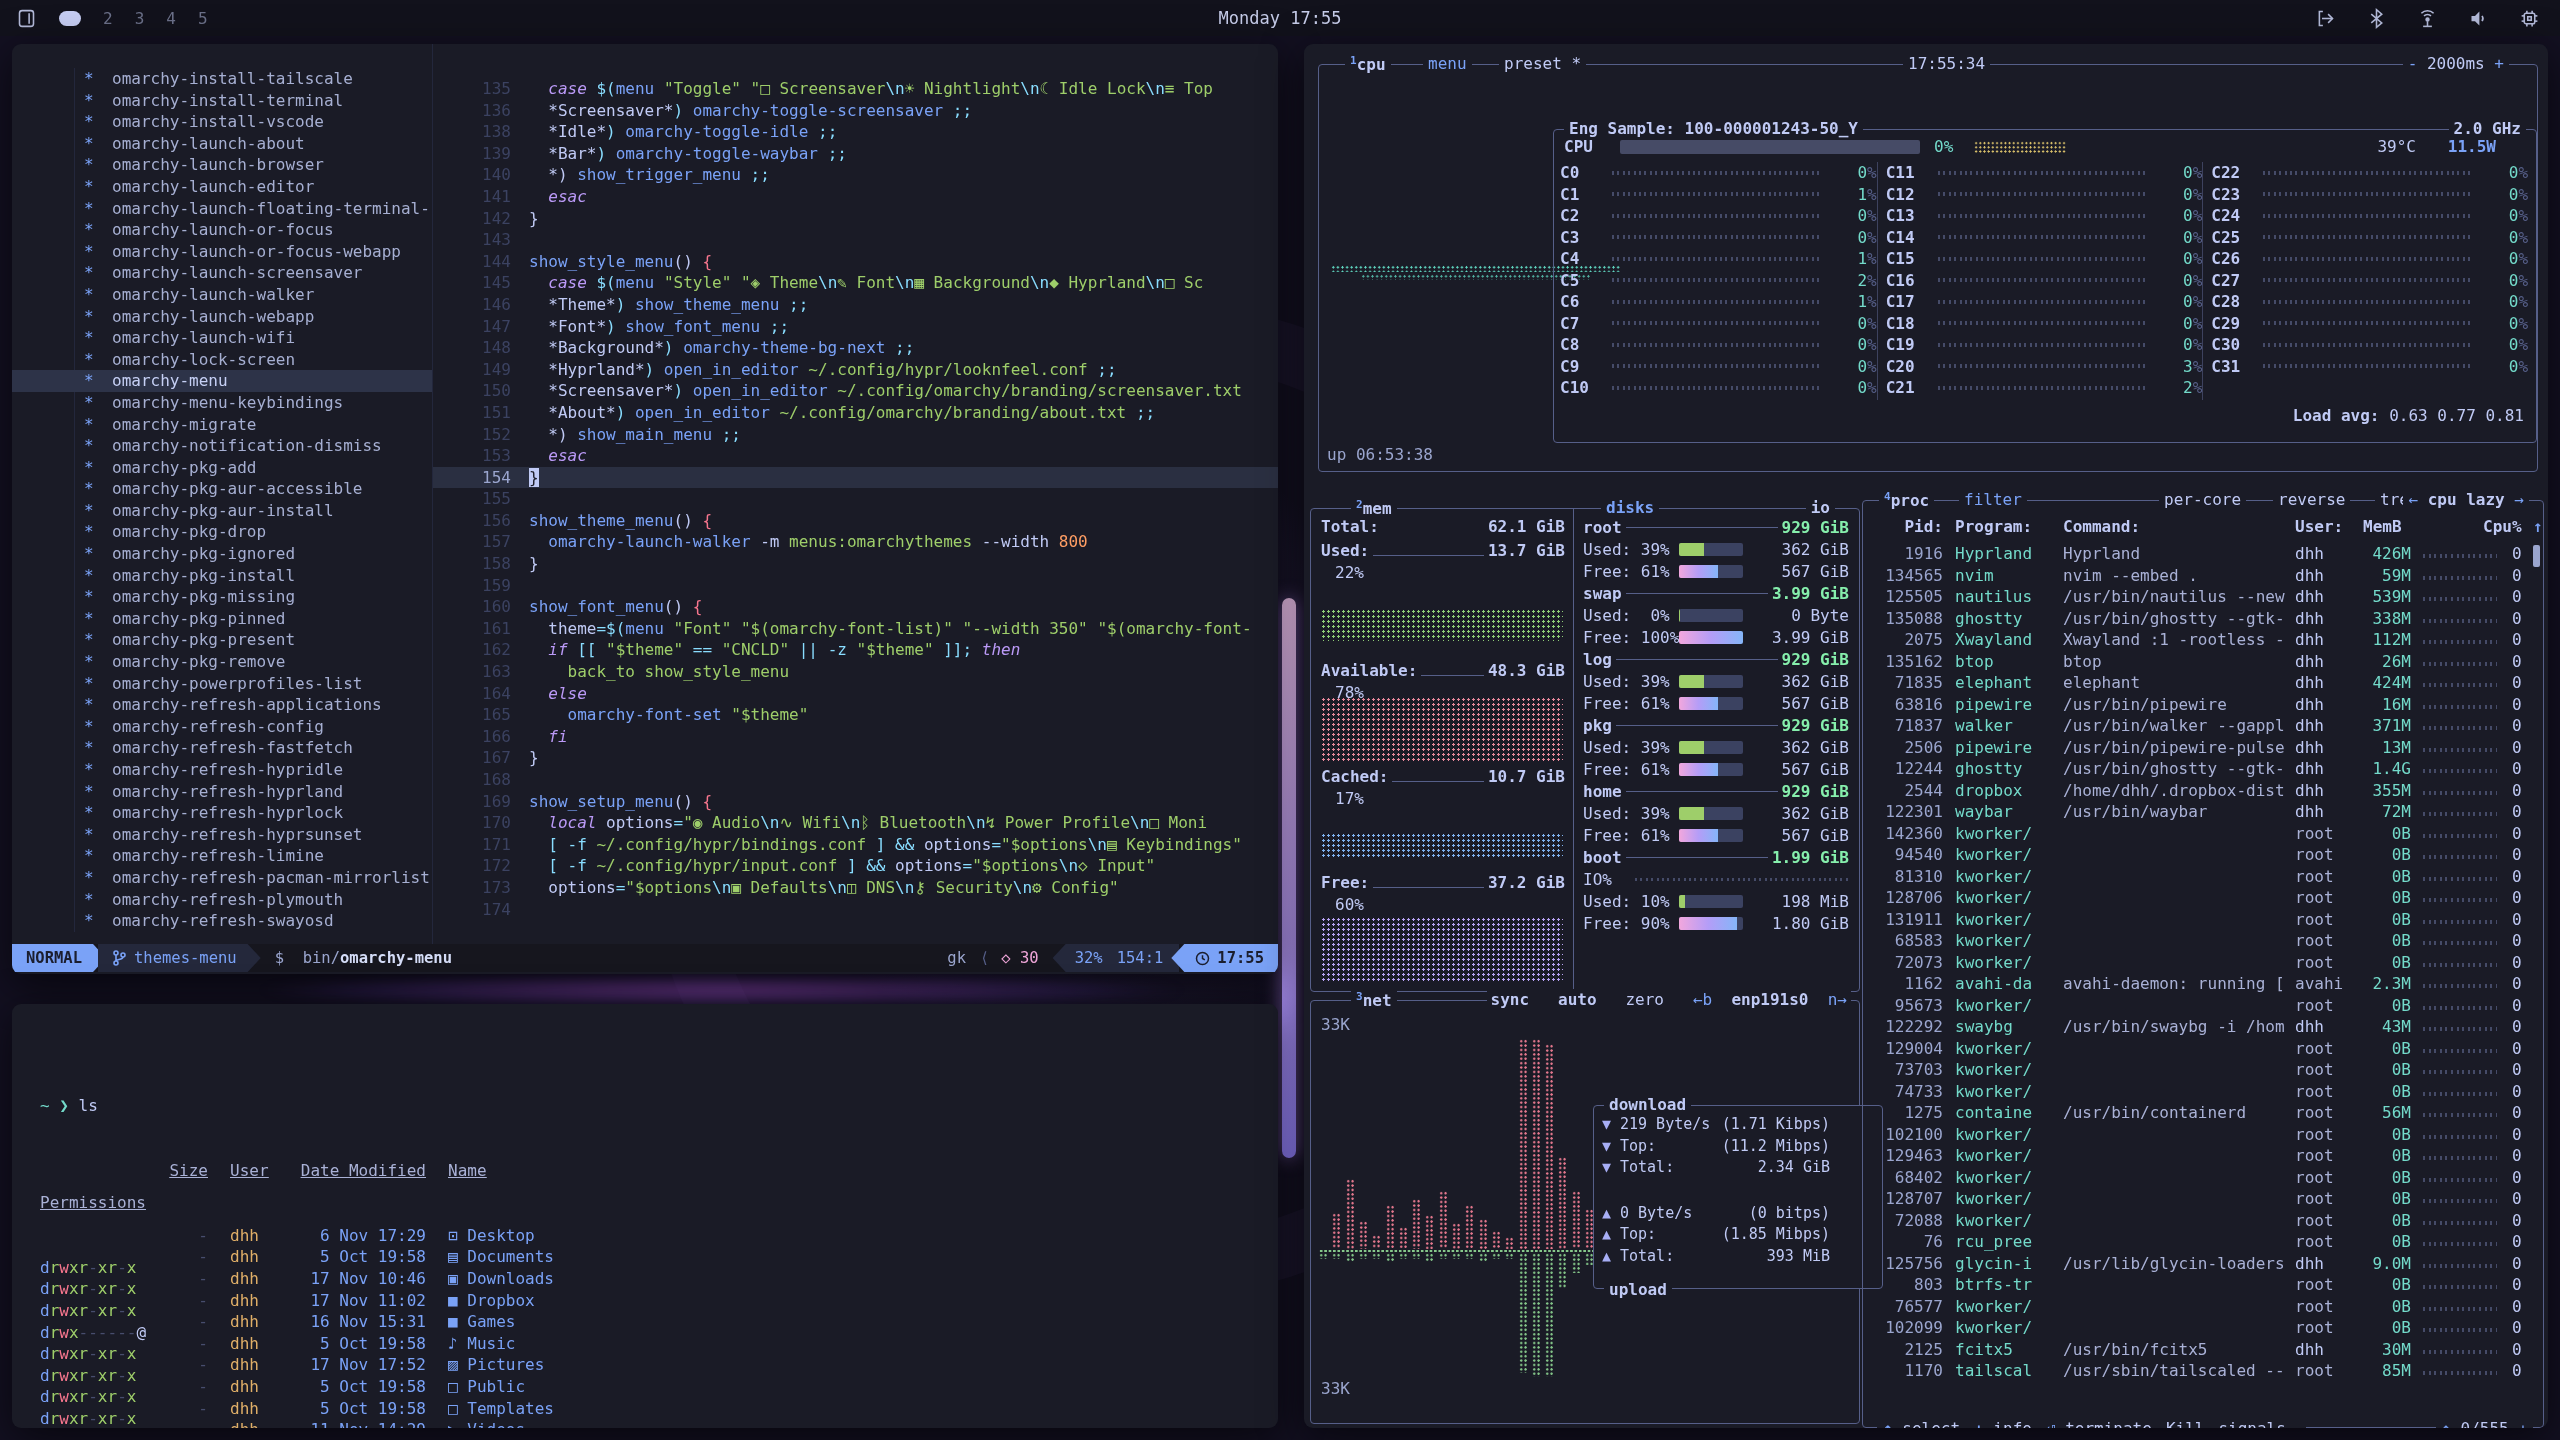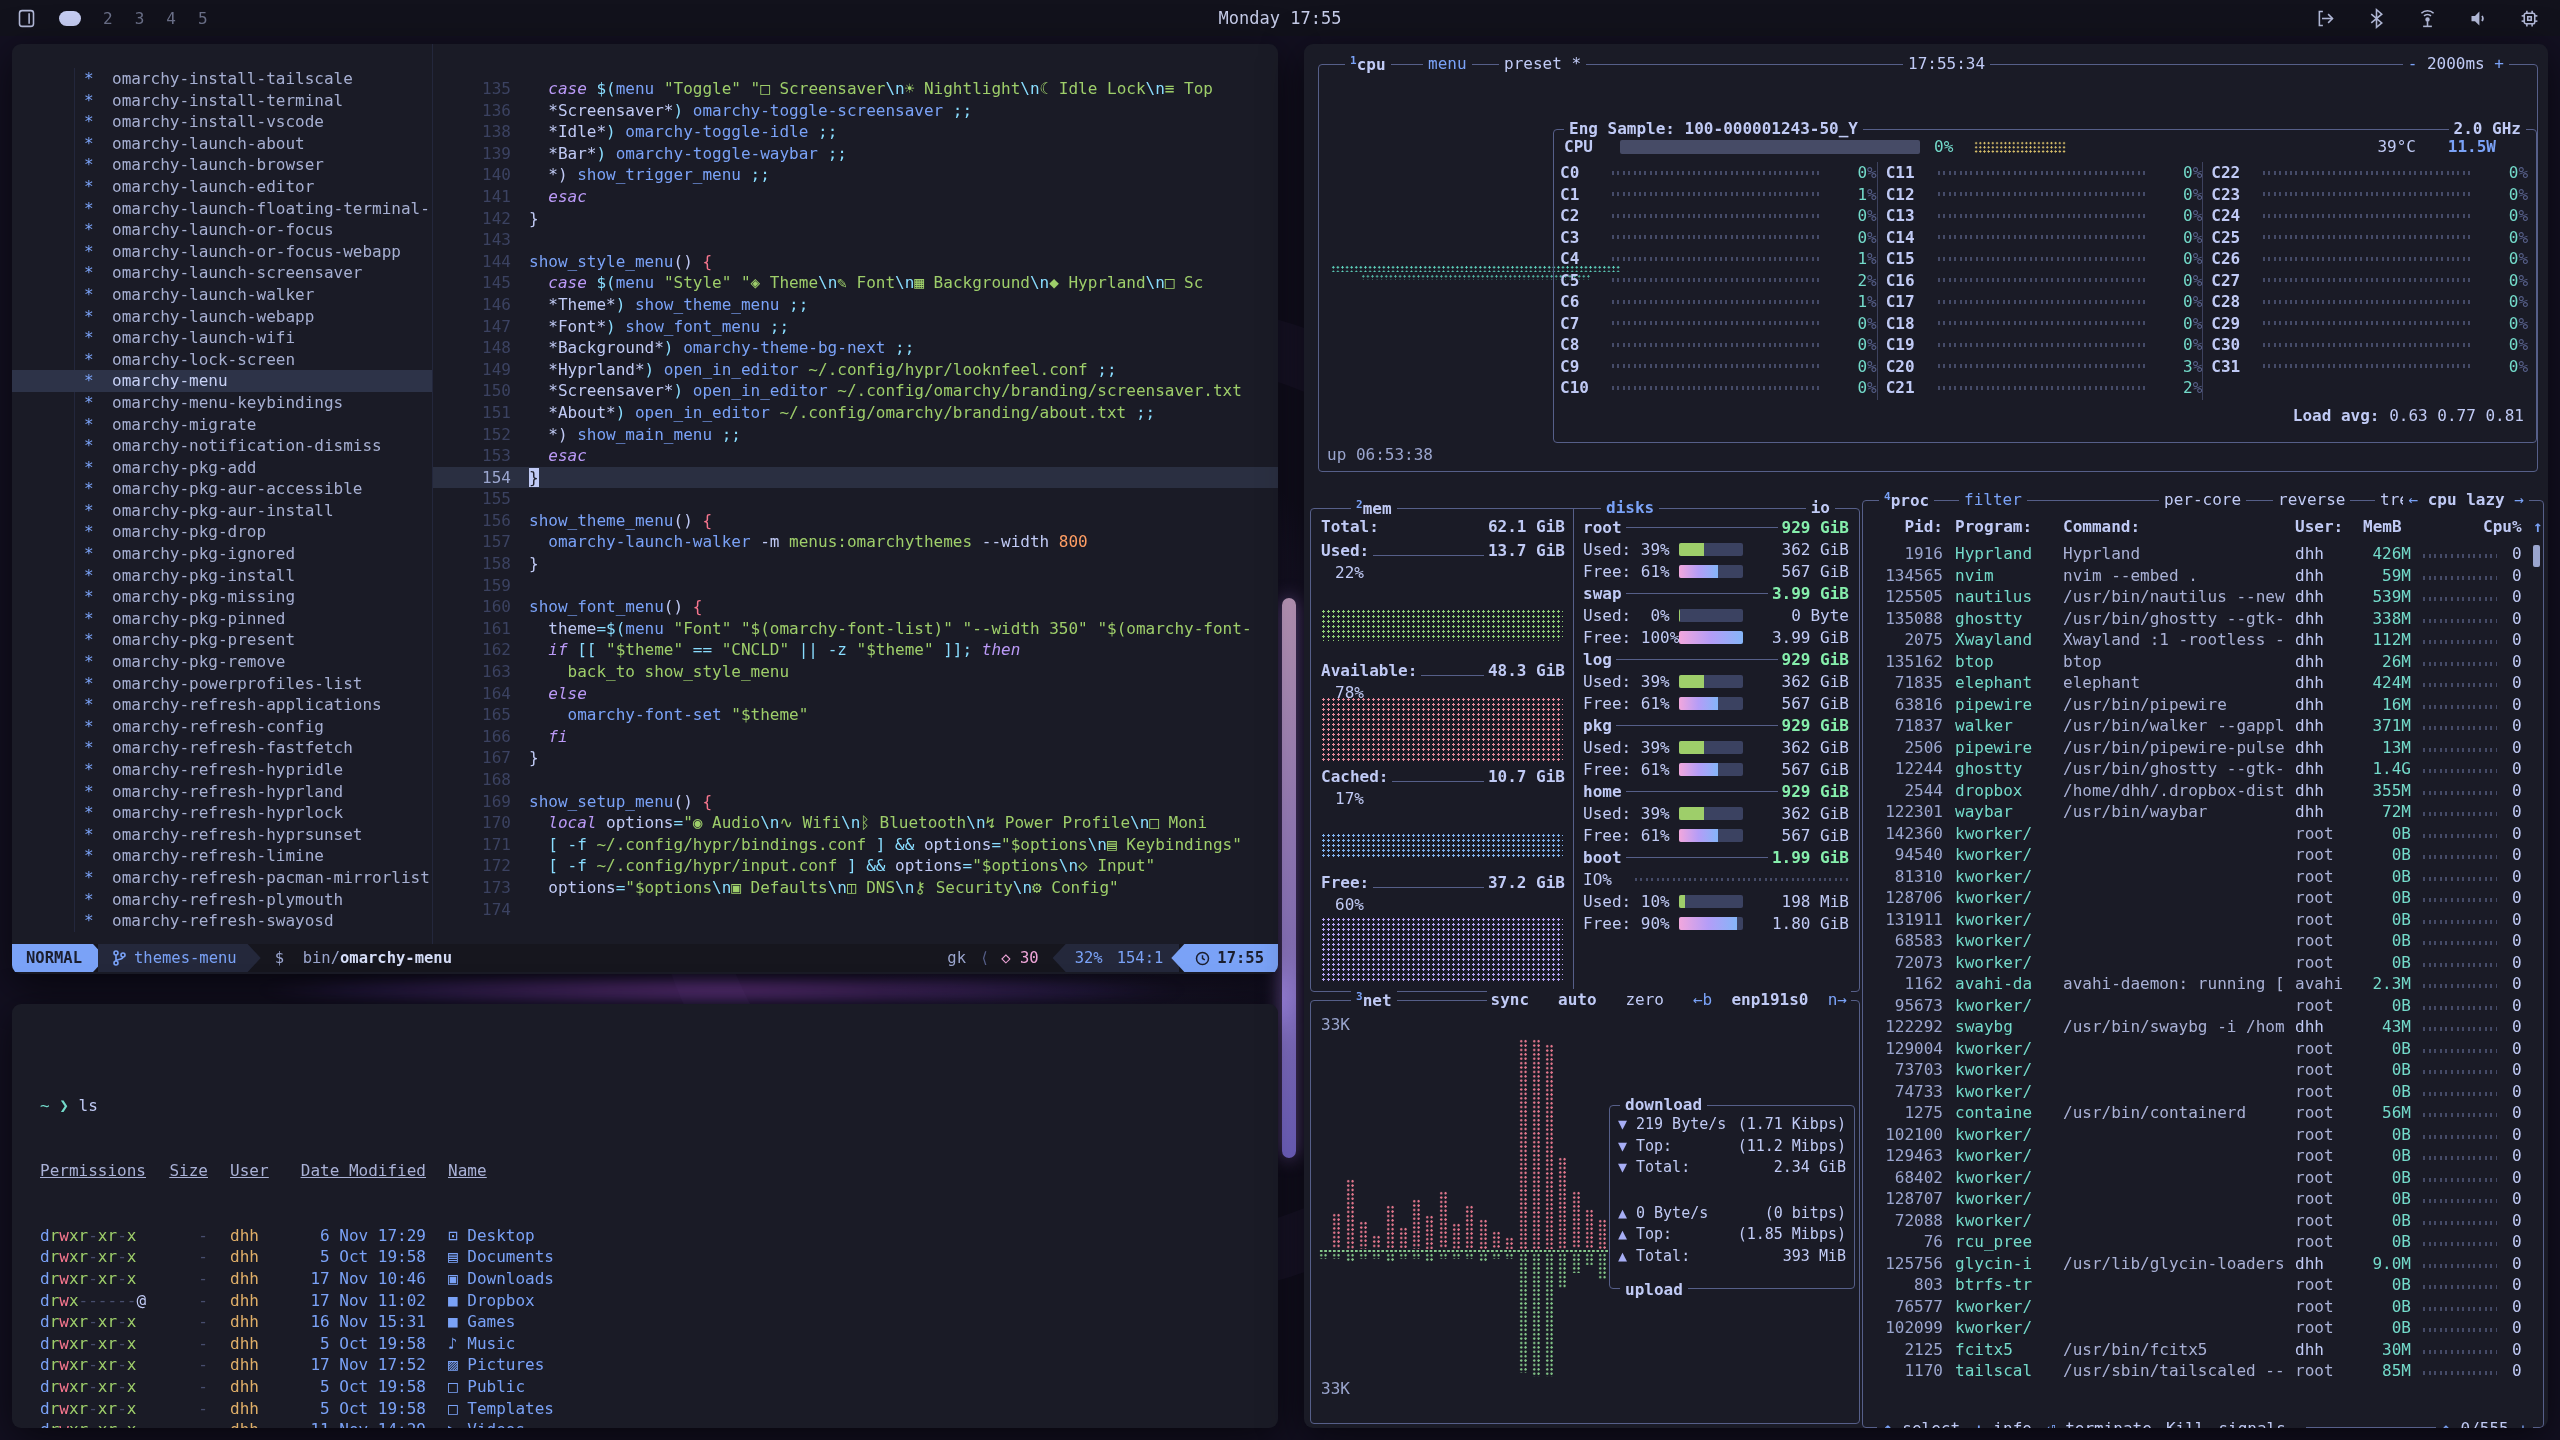--- a/index.html
+++ b/index.html
@@ -71,21 +71,21 @@
   #sl-pos{background:#24283b;color:#7aa2f7;height:100%;display:flex;align-items:center;padding:0 16px 0 22px;
     clip-path:polygon(13px 0,100% 0,100% 100%,13px 100%,0 50%);gap:14px;}
   #sl-time{background:#7aa2f7;color:#1b1e2e;font-weight:bold;height:100%;display:flex;align-items:center;
     padding:0 14px 0 24px;margin-left:-8px;clip-path:polygon(13px 0,100% 0,100% 100%,13px 100%,0 50%);gap:7px;}
   
   #term-body{left:28px;top:48px;right:20px;font-size:16px;line-height:21.6px;white-space:pre;}
   .c-teal{color:#73daca;} .c-blue{color:#7aa2f7;} .c-green{color:#9ece6a;} .c-red{color:#f7768e;}
   .c-gray{color:#474d6d;} .c-yellow{color:#e0af68;} .c-fg{color:#c0caf5;}
   .ls-head span{text-decoration:underline;color:#a9b1d6;}
   .ls-row{height:21.6px;line-height:21.6px;display:flex;}
-  .ls-perm{width:128px;}
+  .ls-perm{width:128px;margin-top:32px;}
   .ls-size{width:40px;text-align:right;}
   .ls-user{width:64px;padding-left:22px;}
   .ls-date{width:132px;text-align:right;color:#7aa2f7;}
   .ls-name{padding-left:22px;color:#7aa2f7;}
   
   .bbox{position:absolute;border:1px solid #565f89;border-radius:4px;}
   .btitle{position:absolute;top:-11px;background:#1a1b26;padding:0 5px;color:#c0caf5;font-weight:bold;white-space:nowrap;}
   .btitle .sup{color:#7aa2f7;font-size:11px;vertical-align:6px;font-weight:bold;}
   .btab{position:absolute;top:-11px;background:#1a1b26;padding:0 5px;color:#c0caf5;white-space:nowrap;}
   .btab .hot{color:#7aa2f7;}
@@ -146,21 +146,21 @@
   
   #net-box{left:6px;top:956px;width:548px;height:422px;}
   #net-tabs{position:absolute;top:-11px;right:8px;background:#1a1b26;padding:0 4px;white-space:nowrap;}
   #net-scale-top{position:absolute;left:10px;top:14px;color:#9aa5ce;}
   #net-scale-bot{position:absolute;left:10px;top:378px;color:#9aa5ce;}
   #net-graph{position:absolute;left:8px;top:36px;width:532px;height:340px;overflow:hidden;}
   #net-baseline{position:absolute;left:0;top:212px;width:100%;height:4px;
     background-image:radial-gradient(#85c88a 1.1px,transparent 1.3px);background-size:4.4px 4.4px;}
   .nbar-d{position:absolute;width:9px;background-image:radial-gradient(#e8798f 1.1px,transparent 1.3px);background-size:4.4px 4.4px;}
   .nbar-u{position:absolute;width:9px;background-image:radial-gradient(#85c88a 1.1px,transparent 1.3px);background-size:4.4px 4.4px;}
-  #net-panel{position:absolute;left:298px;top:104px;width:244px;height:182px;border:1px solid #565f89;border-radius:4px;background:#1a1b26;}
+  #net-panel{position:absolute;left:282px;top:104px;width:244px;height:182px;border:1px solid #565f89;border-radius:4px;background:#1a1b26;padding-left:44px;}
   #net-panel .ptitle{position:absolute;top:-11px;left:10px;background:#1a1b26;padding:0 5px;color:#c0caf5;font-weight:bold;}
   #net-panel .pbottom{position:absolute;bottom:-11px;left:10px;background:#1a1b26;padding:0 5px;color:#c0caf5;font-weight:bold;}
   .net-row{position:absolute;left:8px;width:228px;height:21.5px;line-height:21.5px;display:flex;font-size:15px;}
   .net-row .arr{width:18px;color:#a7aef5;}
   .net-row .nlbl{color:#c0caf5;}
   .net-row .nval{flex:1;text-align:right;color:#c0caf5;}
   
   #proc-box{left:558px;top:456px;width:680px;height:926px;}
   #proc-head{position:absolute;left:8px;top:16px;width:656px;height:21.5px;}
   .ph{position:absolute;color:#c0caf5;font-weight:bold;white-space:pre;}

